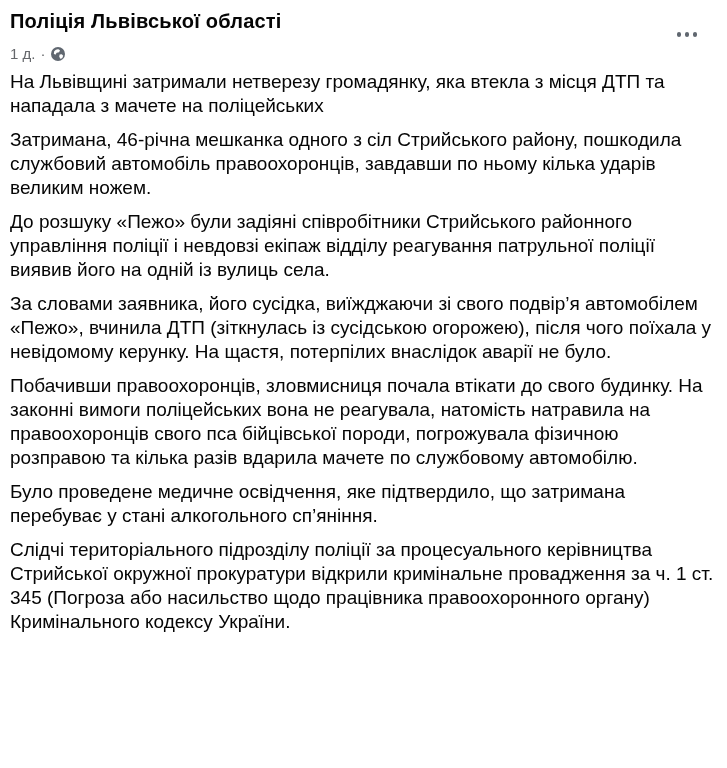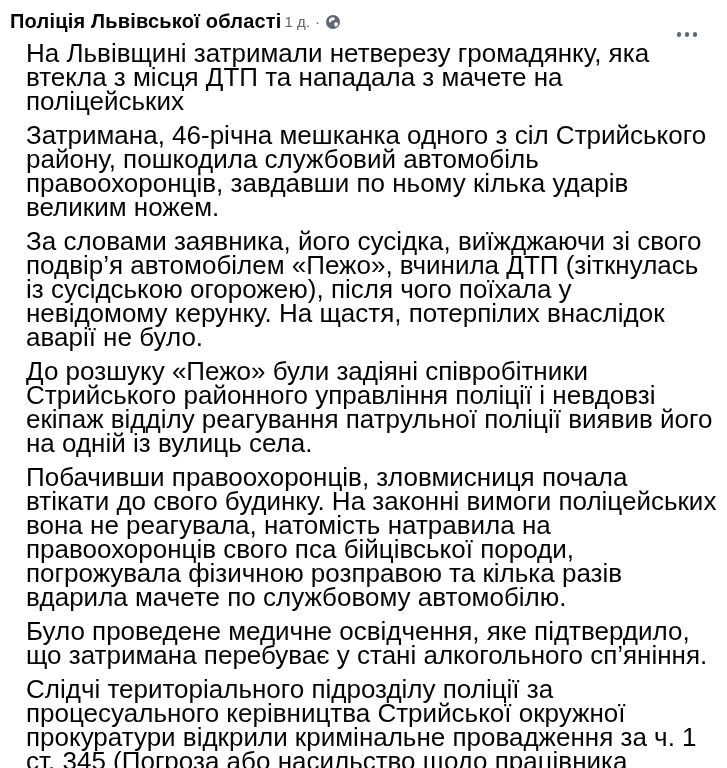--- a/index.html
+++ b/index.html
@@ -6,32 +6,32 @@
   body{
     width:727px;height:768px;overflow:hidden;background:#ffffff;
     font-family:"Liberation Sans","DejaVu Sans",sans-serif;color:#050505;
   }
   .post-card{width:727px;height:768px;background:#fff;position:relative;}
 
   
   .post-header{position:relative;display:flex;align-items:center;gap:11px;padding:10px 12px 2px 10px;}
   .avatar{width:56px;height:56px;flex:0 0 56px;border-radius:50%;cursor:pointer;}
   .avatar svg{display:block;width:56px;height:56px;}
-  .header-info{display:flex;flex-direction:row;gap:3px;}
+  .header-info{display:flex;flex-direction:column;gap:12px;}
   .page-name{font-size:20px;font-weight:700;letter-spacing:.2px;cursor:pointer;}
   .meta{display:flex;align-items:center;gap:5px;color:#65676b;font-size:15px;}
   .meta .ts{cursor:pointer;text-align:right;}
   .meta .sep{color:#65676b;}
   .globe{width:16px;height:16px;display:inline-block;}
   .more-btn{position:absolute;right:24px;top:26px;display:flex;gap:3.5px;padding:6px;cursor:pointer;}
   .more-btn .dot{width:4.5px;height:4.5px;border-radius:50%;background:#606770;}
 
   
   .post-body{padding:6px 10px 0 10px;}
-  .post-body p{margin:0 0 10px 16px;font-size:26px;line-height:24px;letter-spacing:0;}
+  .post-body p{margin:0 0 10px 0;font-size:19px;line-height:24px;letter-spacing:0;}
 </style>
 </head>
 <body>
 
 <div class="post-card">
 
   <div class="post-header">
 
 
     <div class="header-info">
@@ -52,20 +52,20 @@
     <div class="more-btn">
       <span class="dot"></span>
       <span class="dot"></span>
       <span class="dot"></span>
     </div>
   </div>
 
   <div class="post-body">
     <p>На Львівщині затримали нетверезу громадянку, яка втекла з місця ДТП та нападала з мачете на поліцейських</p>
     <p>Затримана, 46-річна мешканка одного з сіл Стрийського району, пошкодила службовий автомобіль правоохоронців, завдавши по ньому кілька ударів великим ножем.</p>
+    <p>До розшуку «Пежо» були задіяні співробітники Стрийського районного управління поліції і невдовзі екіпаж відділу реагування патрульної поліції виявив його на одній із вулиць села.</p>
     <p>За словами заявника, його сусідка, виїжджаючи зі свого подвір’я автомобілем «Пежо», вчинила ДТП (зіткнулась із сусідською огорожею), після чого поїхала у невідомому керунку. На щастя, потерпілих внаслідок аварії не було.</p>
-    <p>До розшуку «Пежо» були задіяні співробітники Стрийського районного управління поліції і невдовзі екіпаж відділу реагування патрульної поліції виявив його на одній із вулиць села.</p>
     <p>Побачивши правоохоронців, зловмисниця почала втікати до свого будинку. На законні вимоги поліцейських вона не реагувала, натомість натравила на правоохоронців свого пса бійцівської породи, погрожувала фізичною розправою та кілька разів вдарила мачете по службовому автомобілю.</p>
     <p>Було проведене медичне освідчення, яке підтвердило, що затримана перебуває у стані алкогольного сп’яніння.</p>
     <p>Слідчі територіального підрозділу поліції за процесуального керівництва Стрийської окружної прокуратури відкрили кримінальне провадження за ч. 1 ст. 345 (Погроза або насильство щодо працівника правоохоронного органу) Кримінального кодексу України.</p>
   </div>
 
 </div>
 
 </body></html>

